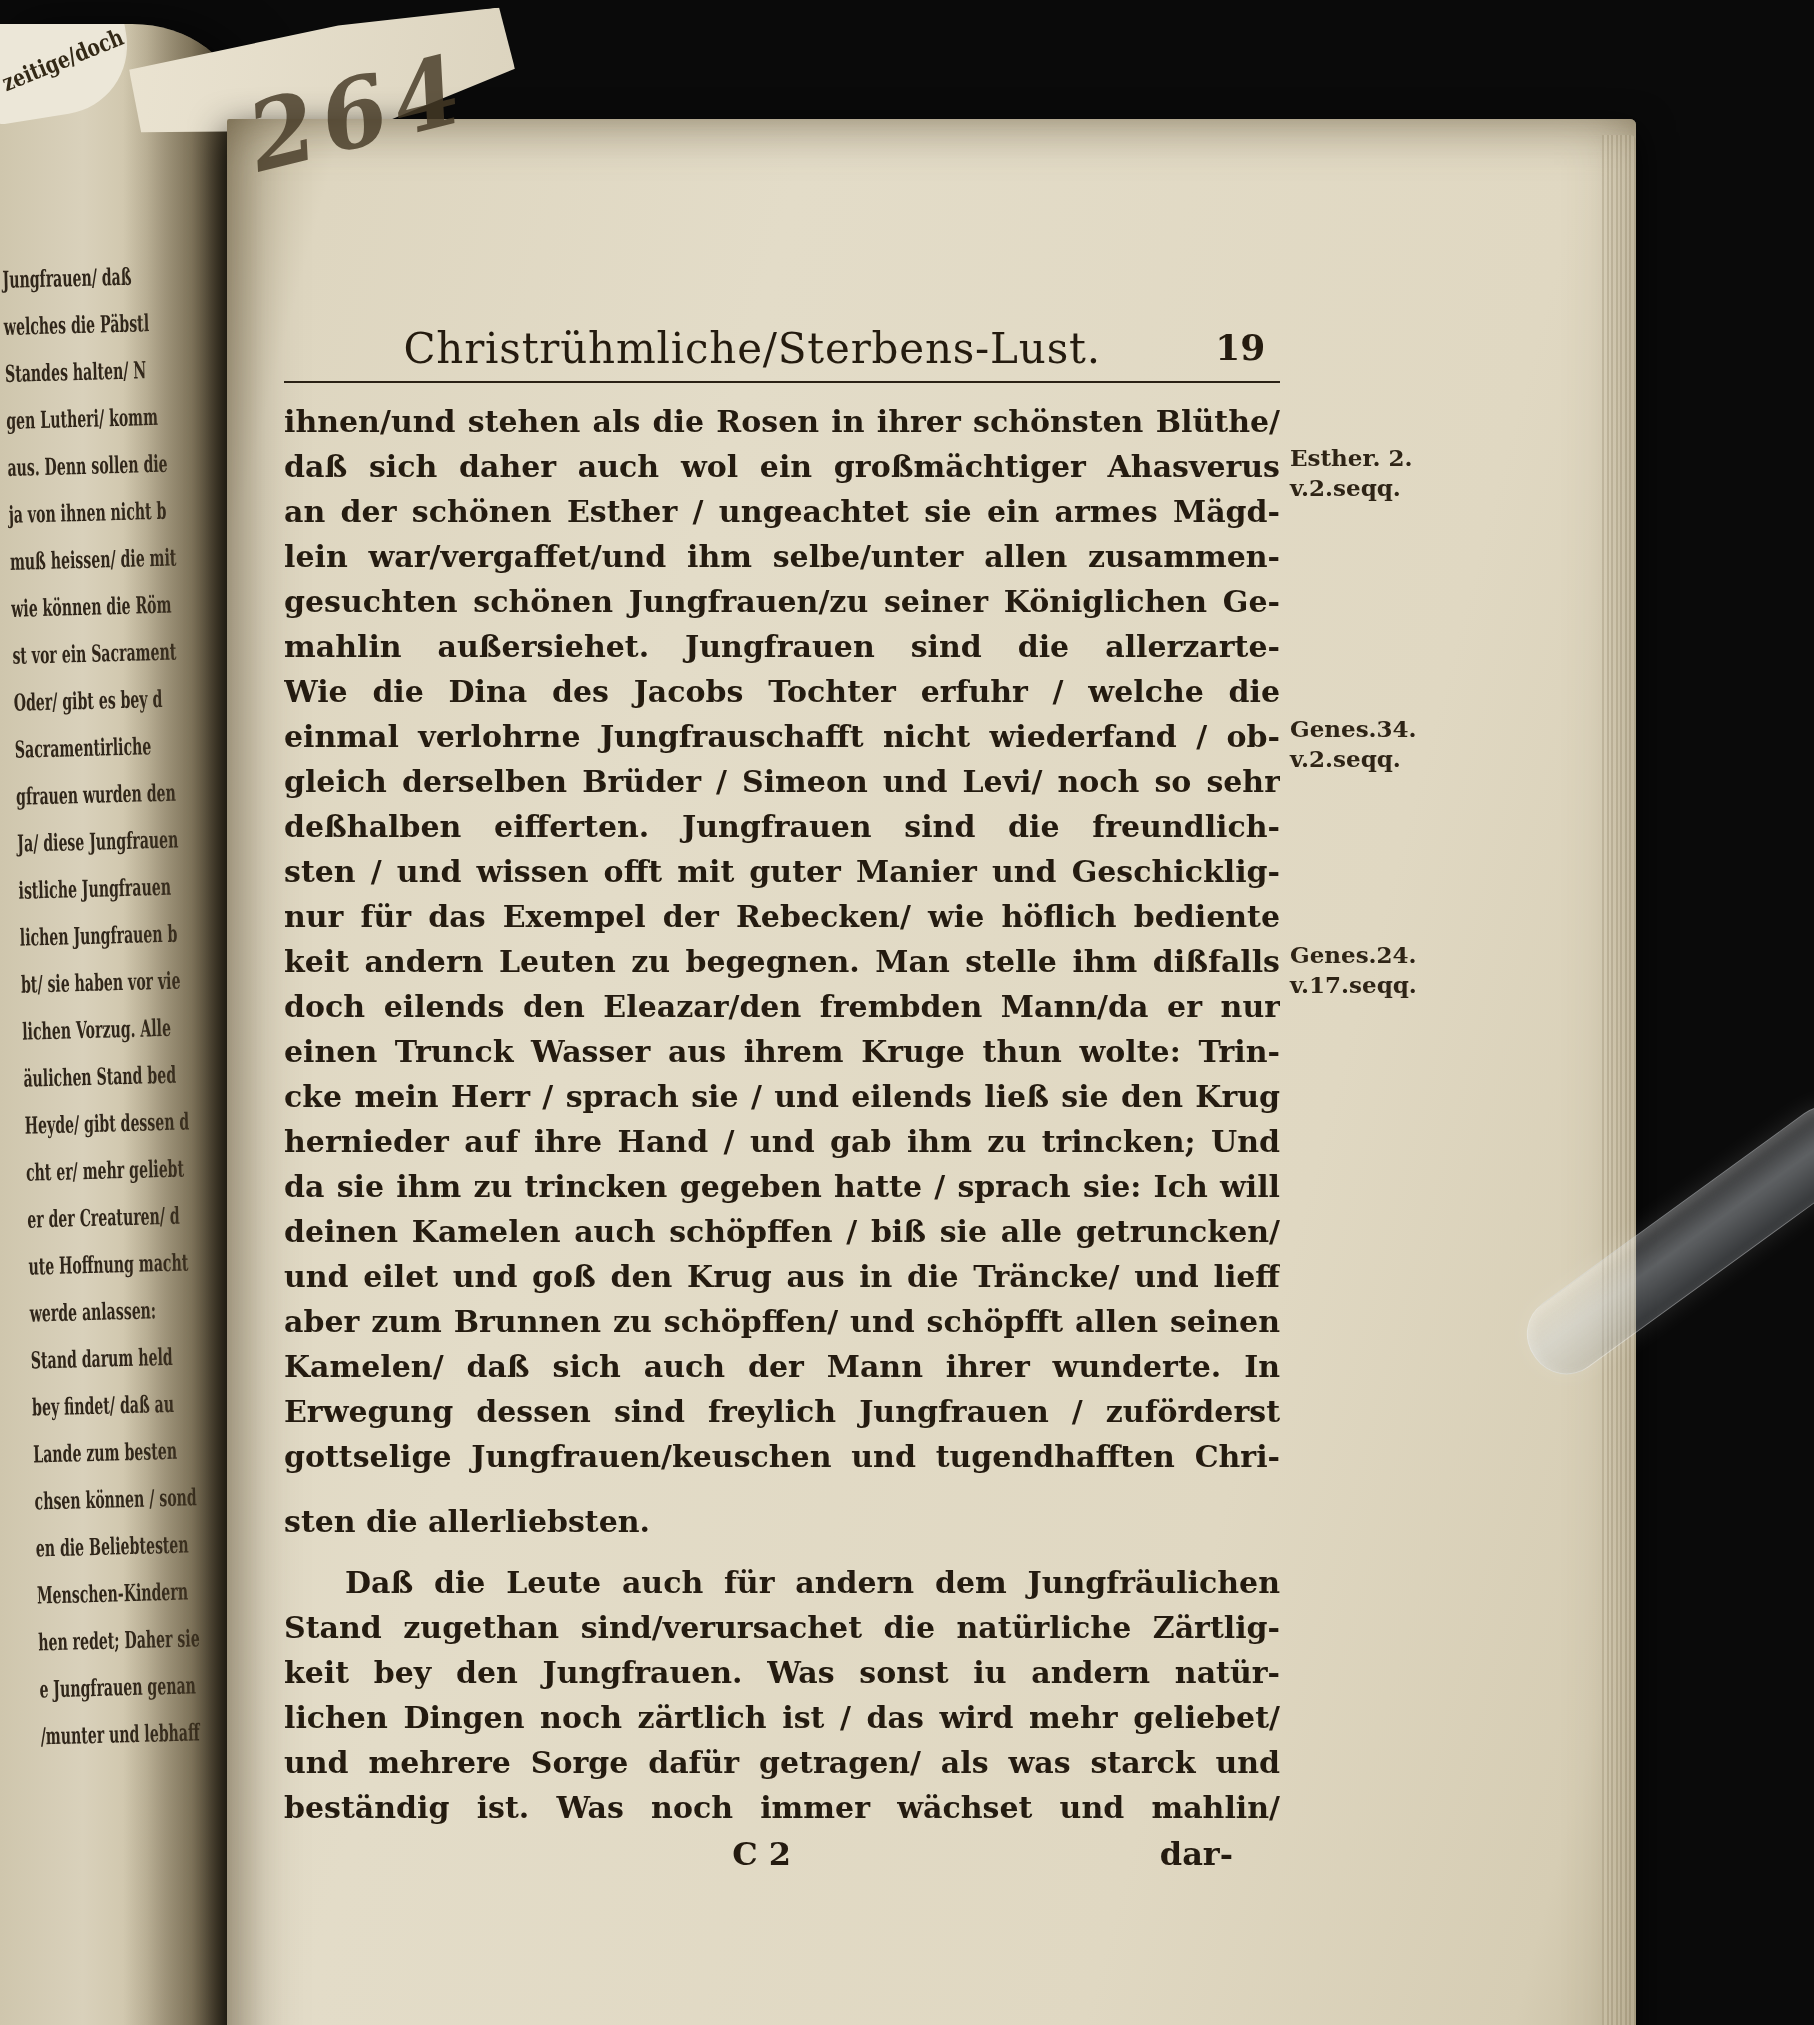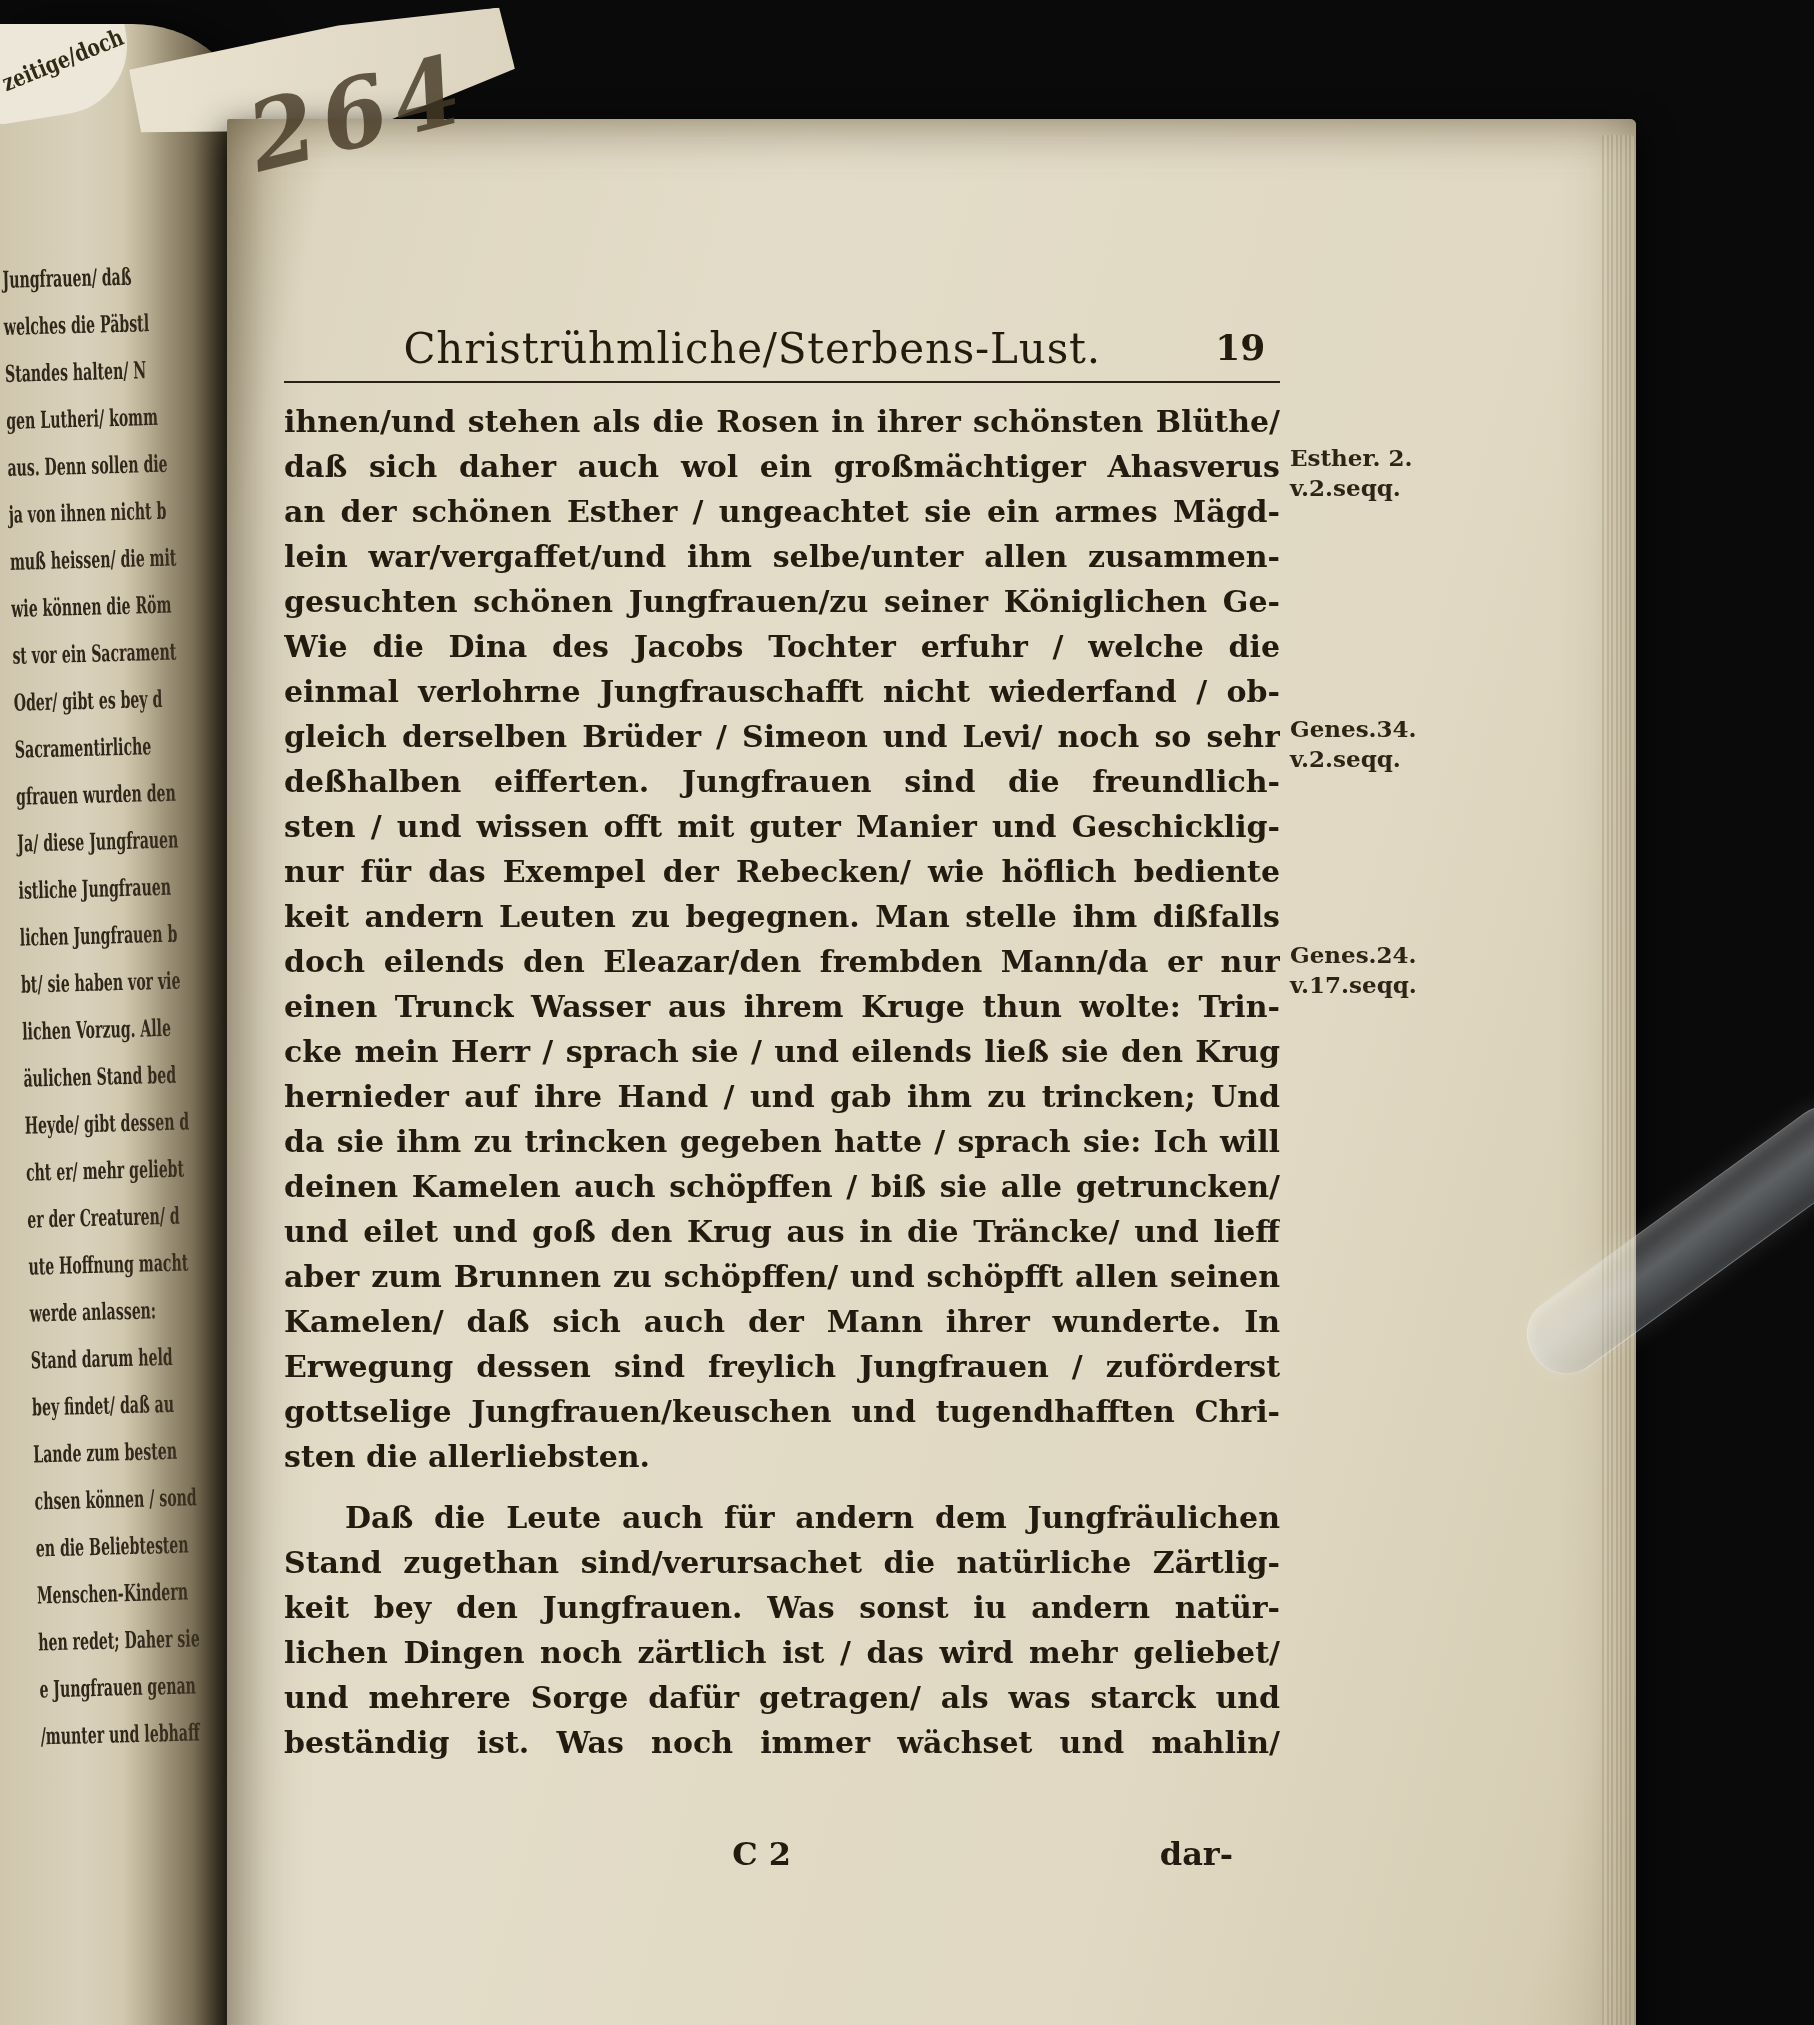--- a/index.html
+++ b/index.html
@@ -74,21 +74,21 @@
   .header-title {
     position:absolute; left:47%; transform:translateX(-50%); white-space:nowrap;
     font-size:42px; font-weight:normal; letter-spacing:0.8px; color:#241b0f;
   }
   .header-pagenum { position:absolute; right:14.6px; top:1.6px; font-size:36px; font-weight:bold; color:#241b0f; }
   .header-rule { position:absolute; top:262px; left:57px; width:996px; height:2px; background:#2a2115; }
 
   .body-text { position:absolute; top:280px; left:57px; width:996px; color:#241b10; font-weight:bold; font-size:30px; }
   .line { height:45px; line-height:45px; text-align:justify; overflow:hidden; }
   .line::after { content:""; display:inline-block; width:100%; height:0; }
-  .para-1 .line:last-child { text-align:left; }
+  .para-1 .line:last-child { text-align:left;margin-top:20px; }
   .para-1 .line:last-child::after { content:none; }
   .para-2 { margin-top:16px; }
   .para-2 .line:first-child { text-indent:61px; }
 
   .marginalia-note {
     position:absolute; left:1063px; width:259px;
     font-size:23px; line-height:30px; font-weight:600; color:#2e2416;
   }
   .note-1 { top:324px; } .note-2 { top:595px; } .note-3 { top:821px; }
   .marginalia-note span { display:block; }
@@ -163,20 +163,21 @@
     </div>
     <div class="header-rule"></div>
 
     <div class="body-text">
       <div class="para para-1">
           <div class="line">ihnen/und stehen als die Rosen in ihrer schönsten Blüthe/</div>
           <div class="line">daß sich daher auch wol ein großmächtiger Ahasverus</div>
           <div class="line">an der schönen Esther / ungeachtet sie ein armes Mägd-</div>
           <div class="line">lein war/vergaffet/und ihm selbe/unter allen zusammen-</div>
           <div class="line">gesuchten schönen Jungfrauen/zu seiner Königlichen Ge-</div>
+          <div class="line">mahlin außersiehet.  Jungfrauen sind die allerzarte-</div>
           <div class="line">Wie die Dina des Jacobs Tochter erfuhr / welche die</div>
           <div class="line">einmal verlohrne Jungfrauschafft nicht wiederfand / ob-</div>
           <div class="line">gleich derselben Brüder / Simeon und Levi/ noch so sehr</div>
           <div class="line">deßhalben eifferten.  Jungfrauen sind die freundlich-</div>
           <div class="line">sten / und wissen offt mit guter Manier und Geschicklig-</div>
           <div class="line">nur für das Exempel der Rebecken/ wie höflich bediente</div>
           <div class="line">keit andern Leuten zu begegnen.  Man stelle ihm dißfalls</div>
           <div class="line">doch eilends den Eleazar/den frembden Mann/da er nur</div>
           <div class="line">einen Trunck Wasser aus ihrem Kruge thun wolte: Trin-</div>
           <div class="line">cke mein Herr / sprach sie / und eilends ließ sie den Krug</div>

